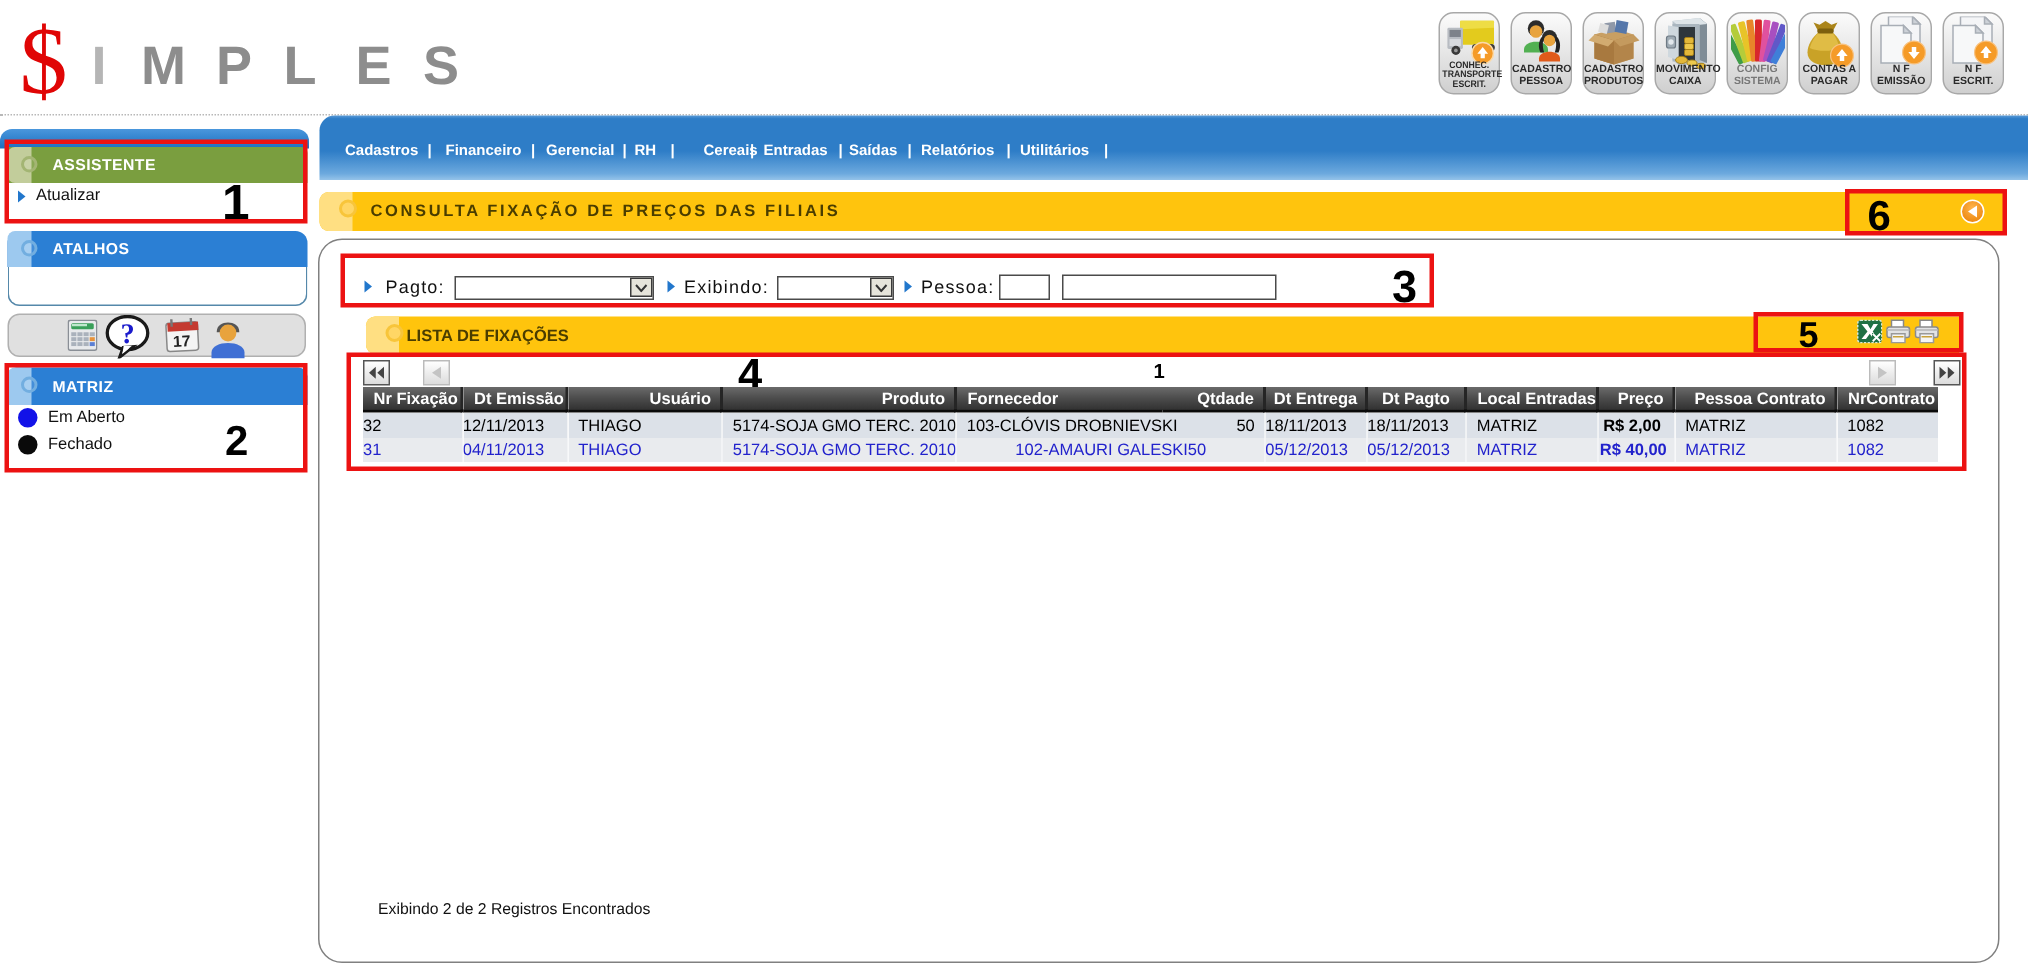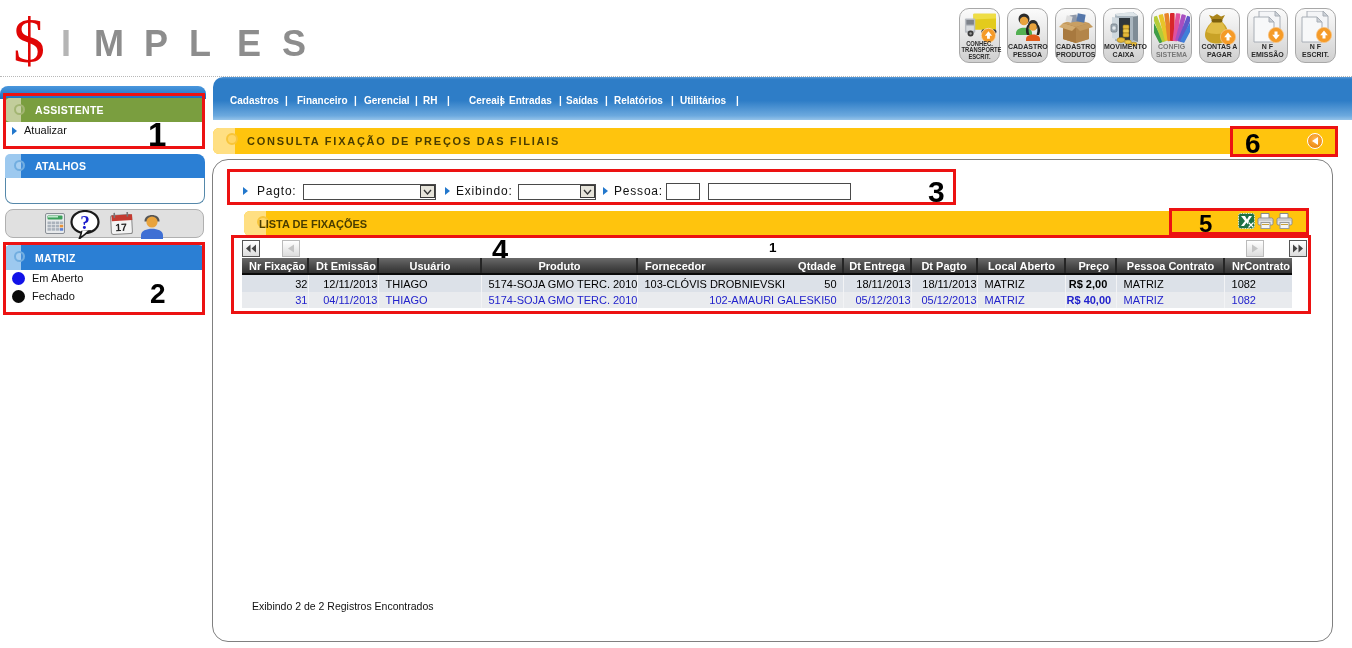--- a/index.html
+++ b/index.html
@@ -1,26 +1,26 @@
 <!DOCTYPE html>
 <html><head>
 <meta charset="utf-8">
 <style>
 * { margin:0; padding:0; box-sizing:border-box; }
 html,body { width:1352px; height:648px; background:#fff; font-family:"Liberation Sans", sans-serif; overflow:hidden; position:relative; }
 .abs { position:absolute; }
 .rednum { position:absolute; font-weight:bold; color:#000; font-family:"Liberation Sans",sans-serif; }
 .redbox { position:absolute; border:3px solid #ec1212; }
-#tbl th { background:linear-gradient(180deg,#6a6a6a 0%,#4c4c4c 50%,#323232 100%); color:#fff; font-size:11px; font-weight:bold; text-align:center; padding:0 6px 0 7px; white-space:nowrap; overflow:hidden; border-bottom:2px solid #0a0a0a; }
+#tbl th { background:linear-gradient(180deg,#6a6a6a 0%,#4c4c4c 50%,#323232 100%); color:#fff; font-size:11px; font-weight:bold; text-align:right; padding:0 6px 0 7px; white-space:nowrap; overflow:hidden; border-bottom:2px solid #0a0a0a; }
 #tbl th.sep { border-right:2px solid #252525; }
 #tbl th.thr { text-align:right; }
 #tbl th.thc { text-align:center; padding:0; }
 #tbl td { font-size:11px; color:#000; padding:0 6px 0 7px; white-space:nowrap; overflow:hidden; }
 #tbl td.dsep { border-right:1px solid #f2f3f5; }
-#tbl td.tc { text-align:right; padding:0; }
+#tbl td.tc { text-align:left; padding:0; }
 #tbl td.tr { text-align:center; padding:0 6px 0 1px;font-weight:bold; }
 #tbl tr.r1 td { background:#dce1e8; }
 #tbl tr.r2 td { background:#e9ebee; color:#2222cc; }
 .pbtn { position:absolute; width:18px; height:17px; background:linear-gradient(180deg,#ffffff,#dcdcdc); display:flex; align-items:center; justify-content:center; }
 .tbtn { position:absolute; top:8px; width:41px; height:55px; border:1px solid #a8a8a8; border-radius:10px; background:linear-gradient(180deg,#fbfbfb 0%,#e8e8e8 45%,#cfcfcf 100%); }
 .ticon { position:absolute; left:2px; top:2px; width:36px; height:36px; }
 .tlab { position:absolute; left:0; bottom:4px; width:100%; text-align:center; font-size:7px; line-height:7.5px; font-weight:bold; color:#2a2a2a; }
 .ddbtn { position:absolute; right:0px; top:0px; width:15px; height:13px; background:#e6e4da; border:1.5px solid #3a3a3a; display:flex; align-items:center; justify-content:center; }
 </style>
 </head>
@@ -271,21 +271,21 @@
 <div class="abs" style="left:603px;top:187px;width:0;height:0;border-left:5px solid #2277cc;border-top:4px solid transparent;border-bottom:4px solid transparent;"></div>
 <div class="abs" style="left:614px;top:184px;font-size:12px;color:#111;letter-spacing:0.8px;">Pessoa:</div>
 <div class="abs" style="left:666px;top:183px;width:34px;height:17px;background:#fff;border:1px solid #4a4a4a;"></div>
 <div class="abs" style="left:708px;top:183px;width:143px;height:17px;background:#fff;border:1px solid #4a4a4a;"></div>
 <div class="redbox" style="left:227px;top:169px;width:729px;height:36px;"></div>
 <div class="rednum" style="left:928px;top:175px;font-size:30px;">3</div>
 
 <div class="abs" style="left:244px;top:211px;width:1062px;height:25px;background:#ffc40d;border-radius:6px 0 0 6px;"></div>
 <div class="abs" style="left:244px;top:211px;width:22px;height:25px;background:#ffdf82;border-radius:6px 0 0 6px;"></div>
 <div class="abs" style="left:257px;top:216px;width:12px;height:12px;border:2.5px solid #f8c53a;border-radius:50%;background:#ffd665;"></div>
-<div class="abs" style="left:259px;top:218px;font-size:11px;font-weight:bold;color:#4a3d00;">LISTA DE FIXAÇÕES</div>
+<div class="abs" style="left:271px;top:218px;font-size:11px;font-weight:bold;color:#4a3d00;">LISTA DE FIXAÇÕES</div>
 <div class="redbox" style="left:1169px;top:208px;width:140px;height:27px;"></div>
 <div class="rednum" style="left:1199px;top:210px;font-size:24px;">5</div>
 <svg class="abs" style="left:1238px;top:213px;" width="17" height="16" viewBox="0 0 17 16">
   <rect x="0.5" y="0.5" width="16" height="15" rx="2" fill="#1f7145" stroke="#d8e8d8" stroke-dasharray="1.5 1" stroke-width="1"></rect>
   <path d="M3 3 L7 3 L9 6.5 L11 3 L14 3 L10.5 8 L14 13 L11 13 L8.5 9.5 L6 13 L3 13 L7 8 Z" fill="#fff"></path>
   <rect x="10" y="9" width="6" height="6" fill="#1f7145"></rect>
   <path d="M10.5 9.5 L15.5 14.5 M15.5 9.5 L10.5 14.5" stroke="#fff" stroke-width="1.2"></path>
 </svg>
 <svg class="abs" style="left:1257px;top:212px;" width="19" height="17" viewBox="0 0 19 17">
   <path d="M4 6 L4 1.5 L12 1.5 L12 6" fill="#fff" stroke="#888" stroke-width="1"></path>
@@ -347,21 +347,21 @@
         <th class="sep">Usuário</th>
         <th class="sep">Produto</th>
         <th class="sep" colspan="2">
           <div style="display:flex;justify-content:space-between;">
             <span>Fornecedor</span>
             <span>Qtdade</span>
           </div>
         </th>
         <th class="sep thc">Dt Entrega</th>
         <th class="sep thc">Dt Pagto</th>
-        <th class="sep">Local Aberto</th>
+        <th class="sep">Local Entradas</th>
         <th class="sep thr">Preço</th>
         <th class="sep">Pessoa Contrato</th>
         <th>NrContrato</th>
 </tr>
 <tr class="r1" style="height:18px;">
 <td class="tc dsep">32</td>
         <td class="tc dsep">12/11/2013</td>
         <td class="dsep">THIAGO</td>
         <td class="dsep">5174-SOJA GMO TERC. 2010</td>
         <td class="dsep" colspan="2">
@@ -376,21 +376,21 @@
         <td class="tr dsep">R$ 2,00</td>
         <td class="dsep">MATRIZ</td>
         <td>1082</td>
 </tr>
 <tr class="r2" style="height:16px;">
 <td class="tc dsep">31</td>
         <td class="tc dsep">04/11/2013</td>
         <td class="dsep">THIAGO</td>
         <td class="dsep">5174-SOJA GMO TERC. 2010</td>
         <td class="dsep" colspan="2">
-          <div style="display:flex;justify-content:flex-end;">
+          <div style="display:flex;justify-content:center;">
             <span>102-AMAURI GALESKI</span>
             <span>50</span>
           </div>
         </td>
         <td class="tc dsep">05/12/2013</td>
         <td class="tc dsep">05/12/2013</td>
         <td class="dsep">MATRIZ</td>
         <td class="tr dsep">R$ 40,00</td>
         <td class="dsep">MATRIZ</td>
         <td>1082</td>

